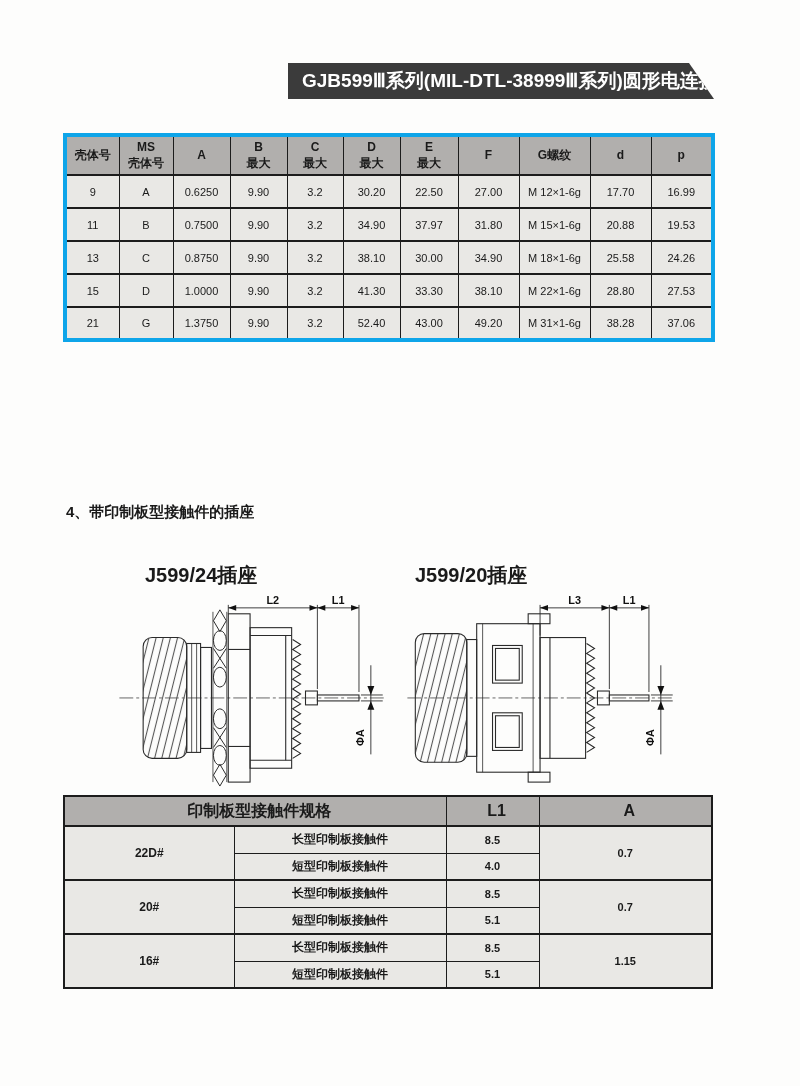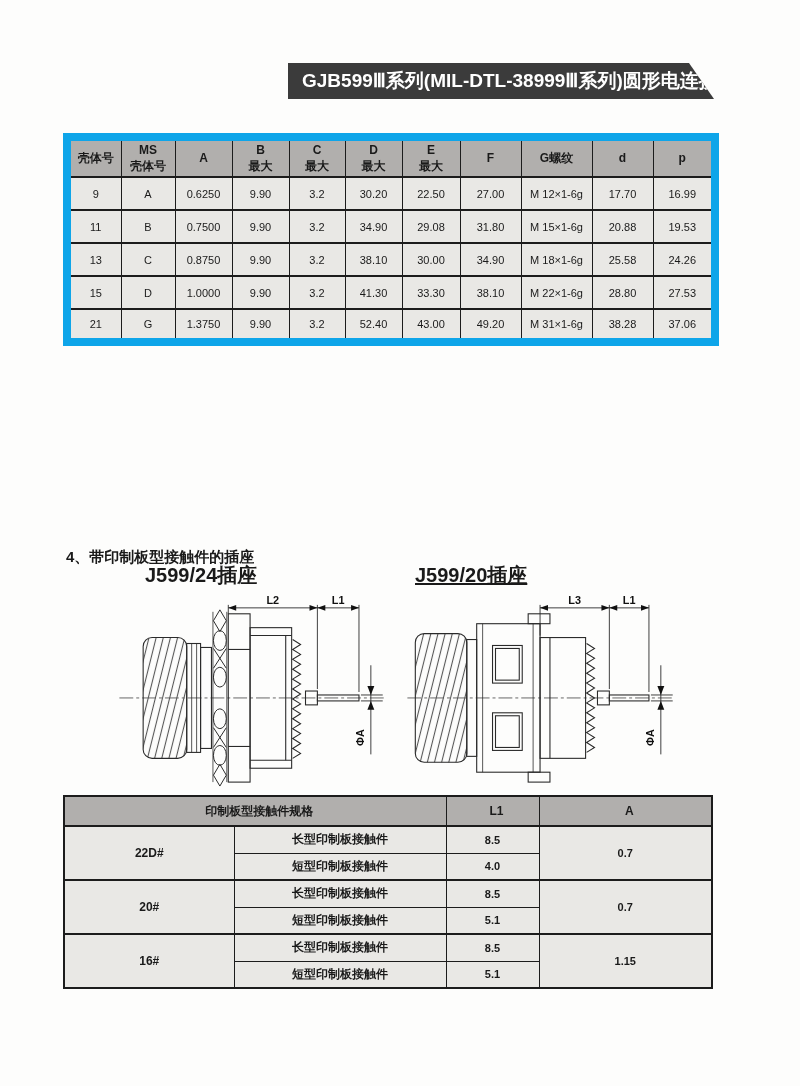--- a/index.html
+++ b/index.html
@@ -16,54 +16,54 @@
     position:absolute; left:288px; top:63px; width:426px; height:36px;
     background:#3b3b3b;
     clip-path:polygon(0 0, calc(100% - 25px) 0, 100% 100%, 0 100%);
     color:#fff; font-size:19px; font-weight:bold; line-height:36px;
     padding-left:14px; white-space:nowrap;
   }
   
   table { border-collapse:collapse; table-layout:fixed; }
   .dim-table {
     position:absolute; left:63px; top:133px; width:648px;
-    border:8px solid #0ea5e9;
+    border:4px solid #0ea5e9;
     font-size:11px; text-align:center;
   }
   .dim-table th {
     background:#b1afad; border:solid #1c1c1c; border-width:2px 1px;
     height:40px; font-size:12px; font-weight:bold; line-height:1.3;
   }
   .dim-table td {
     background:#e9e8e5; border:solid #1c1c1c; border-width:2px 1px;
     height:33px;
   }
   
   .section-heading {
     position:absolute; left:66px; top:503px;
-    font-size:15px; font-weight:bold;margin-top:45px;
+    font-size:15px; font-weight:bold;
   }
   
   .fig-label { position:absolute; top:562px; font-size:20px; font-weight:bold; }
   .fig-label.left  { left:145px; }
-  .fig-label.right { left:415px;text-decoration:underline; }
+  .fig-label.right { left:415px; }
   
   .figure { position:absolute; top:594px; width:290px; height:198px; }
   .figure.left  { left:112px; }
   .figure.right { left:400px; }
   svg text { font-family:"Liberation Sans", sans-serif; font-size:11px; font-weight:bold; fill:#111; }
   
   .contact-table {
     position:absolute; left:63px; top:795px; width:648px;
     border:2px solid #1c1c1c;
     font-size:12px; font-weight:bold; text-align:center;
   }
   .contact-table th {
     background:#b1afad; border:solid #1c1c1c; border-width:2px 1px;
-    height:30px; font-size:12px;padding-left:8px;
+    height:30px; font-size:16px;padding-left:8px;
   }
   .contact-table td {
     background:#e9e8e5; border:solid #1c1c1c; border-width:1px;
     height:27px;
   }
   .contact-table tr.group-start td { border-top-width:2px; }
   .contact-table td.num { font-size:11px; }
 </style>
 </head>
 <body>
@@ -142,21 +142,21 @@
         <td>17.70</td>
         <td>16.99</td>
       </tr>
       <tr>
         <td>11</td>
         <td>B</td>
         <td>0.7500</td>
         <td>9.90</td>
         <td>3.2</td>
         <td>34.90</td>
-        <td>29.08</td>
+        <td>37.97</td>
         <td>31.80</td>
         <td>M 15×1-6g</td>
         <td>20.88</td>
         <td>19.53</td>
       </tr>
       <tr>
         <td>13</td>
         <td>C</td>
         <td>0.8750</td>
         <td>9.90</td>

